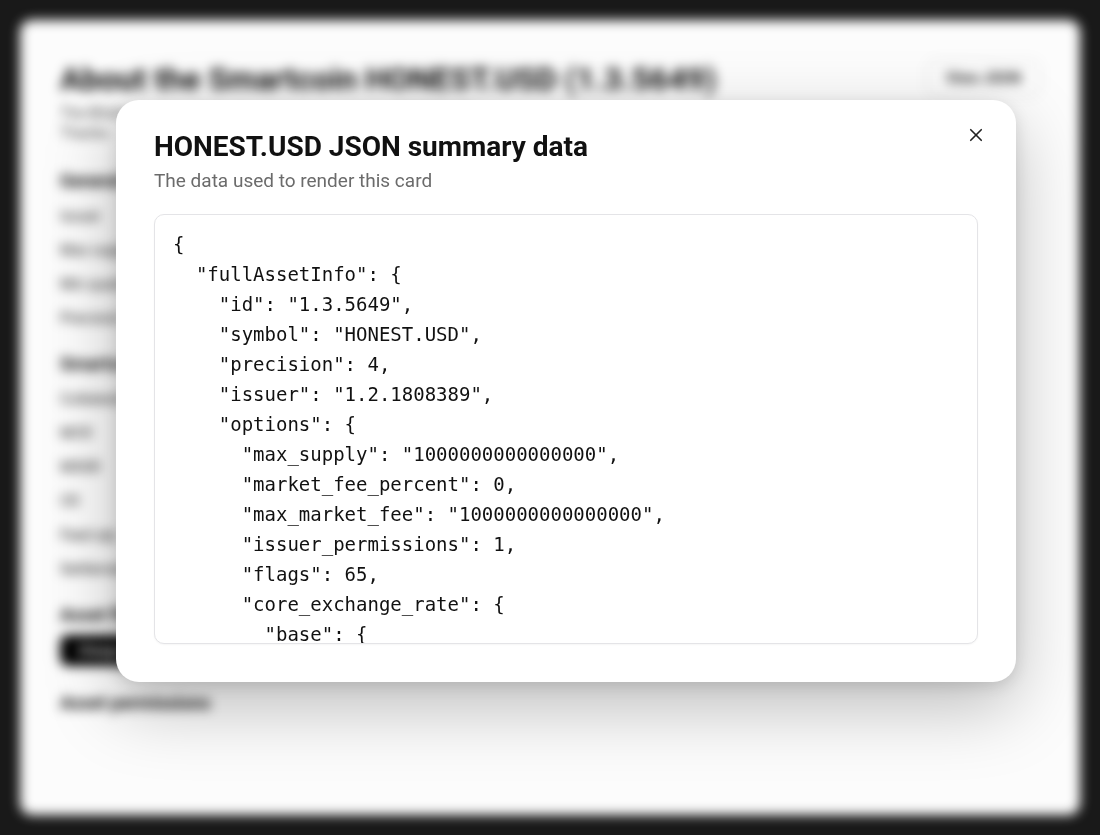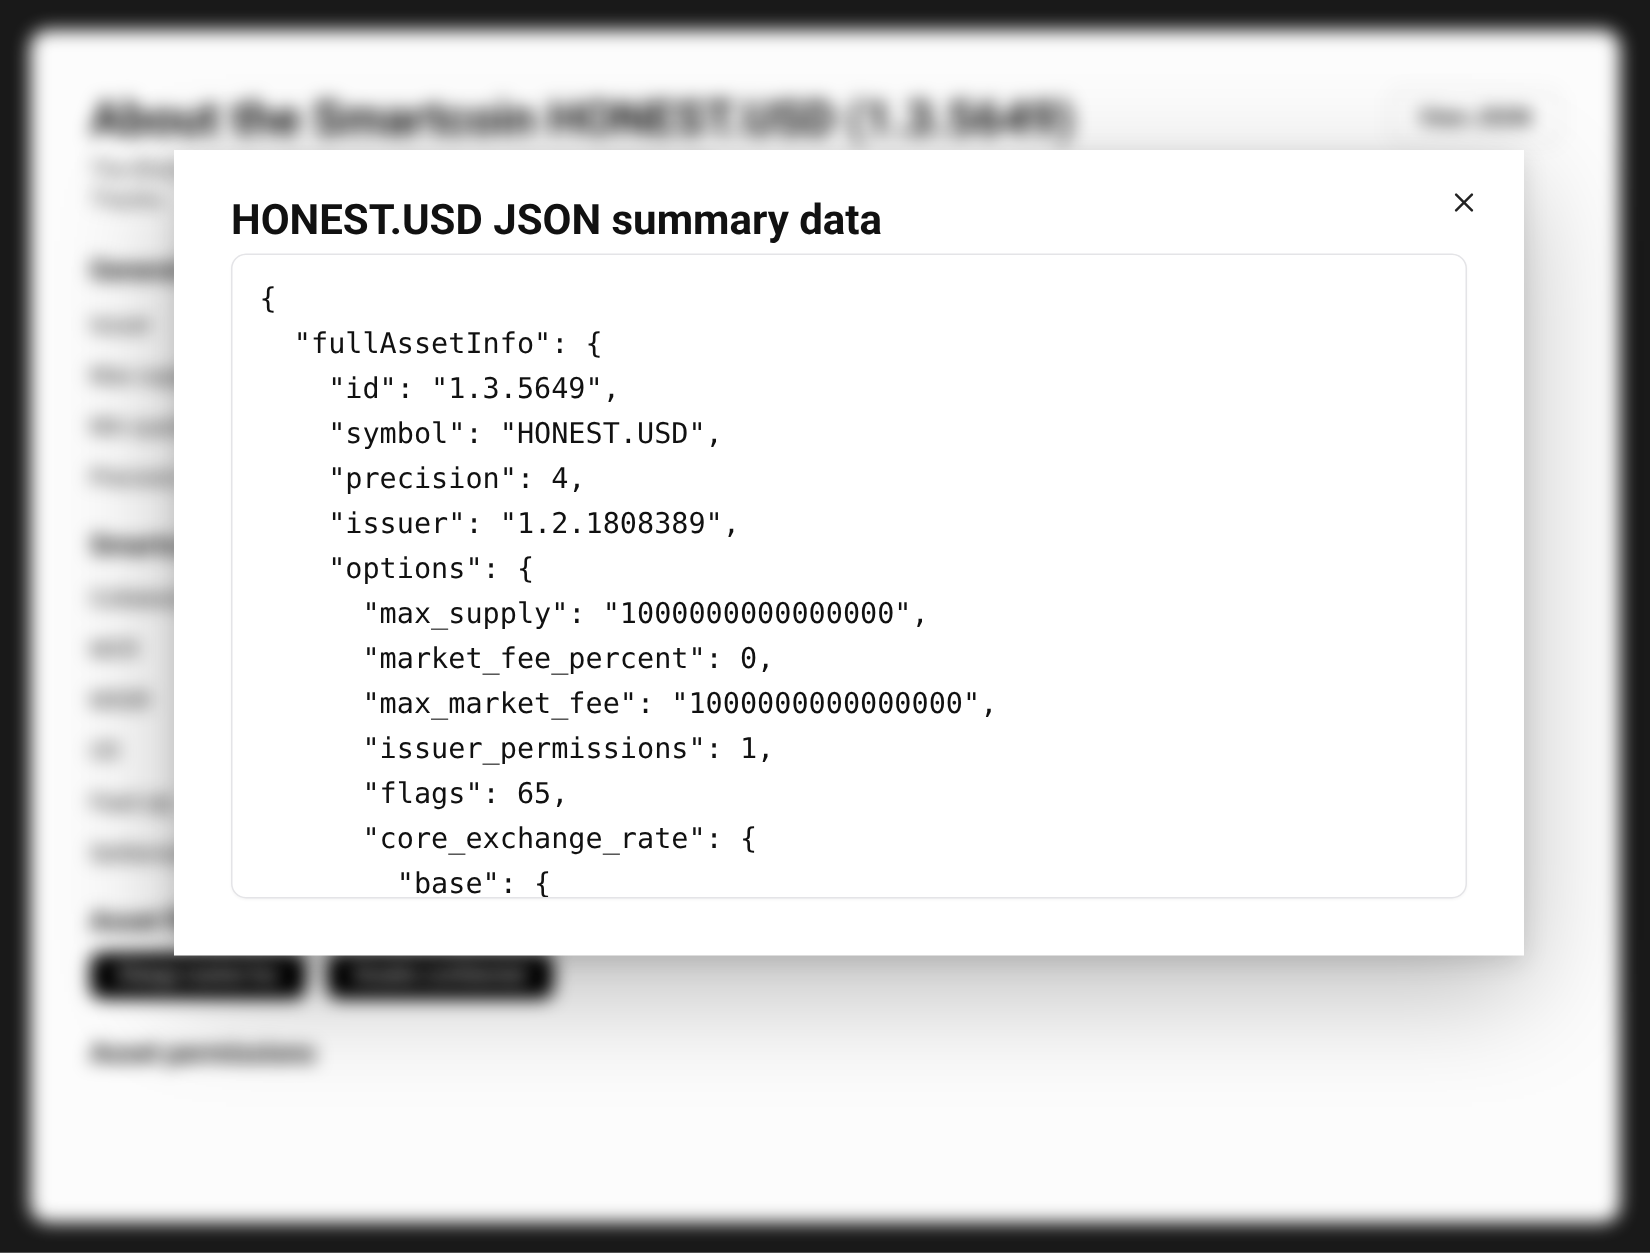--- a/index.html
+++ b/index.html
@@ -81,21 +81,21 @@
     inset: 0;
     background: rgba(0,0,0,0.01);
     display: flex;
     justify-content: center;
     align-items: flex-start;
   }
   .modal {
     margin-top: 100px;
     width: 900px;
     background: #fff;
-    border-radius: 0;
+    border-radius: 23px;
     box-shadow: 0 25px 70px rgba(0,0,0,0.25), 0 4px 16px rgba(0,0,0,0.12);
     padding: 30px 38px 38px 38px;
     position: relative;
     margin-left: 32px;
   }
   .modal-close {
     position: absolute;
     top: 22px;
     right: 26px;
     width: 28px;
@@ -179,20 +179,21 @@
   <div class="modal">
     <button class="modal-close" aria-label="Close">
       <span>
         <svg viewBox="0 0 24 24" fill="none" stroke="currentColor" stroke-width="2.2" stroke-linecap="round">
           <line x1="5" y1="5" x2="19" y2="19"></line>
           <line x1="19" y1="5" x2="5" y2="19"></line>
         </svg>
       </span>
     </button>
     <h2 class="modal-title">HONEST.USD JSON summary data</h2>
+    <p class="modal-subtitle">The data used to render this card</p>
     <div class="code-box">
       <pre>{
   "fullAssetInfo": {
     "id": "1.3.5649",
     "symbol": "HONEST.USD",
     "precision": 4,
     "issuer": "1.2.1808389",
     "options": {
       "max_supply": "1000000000000000",
       "market_fee_percent": 0,

